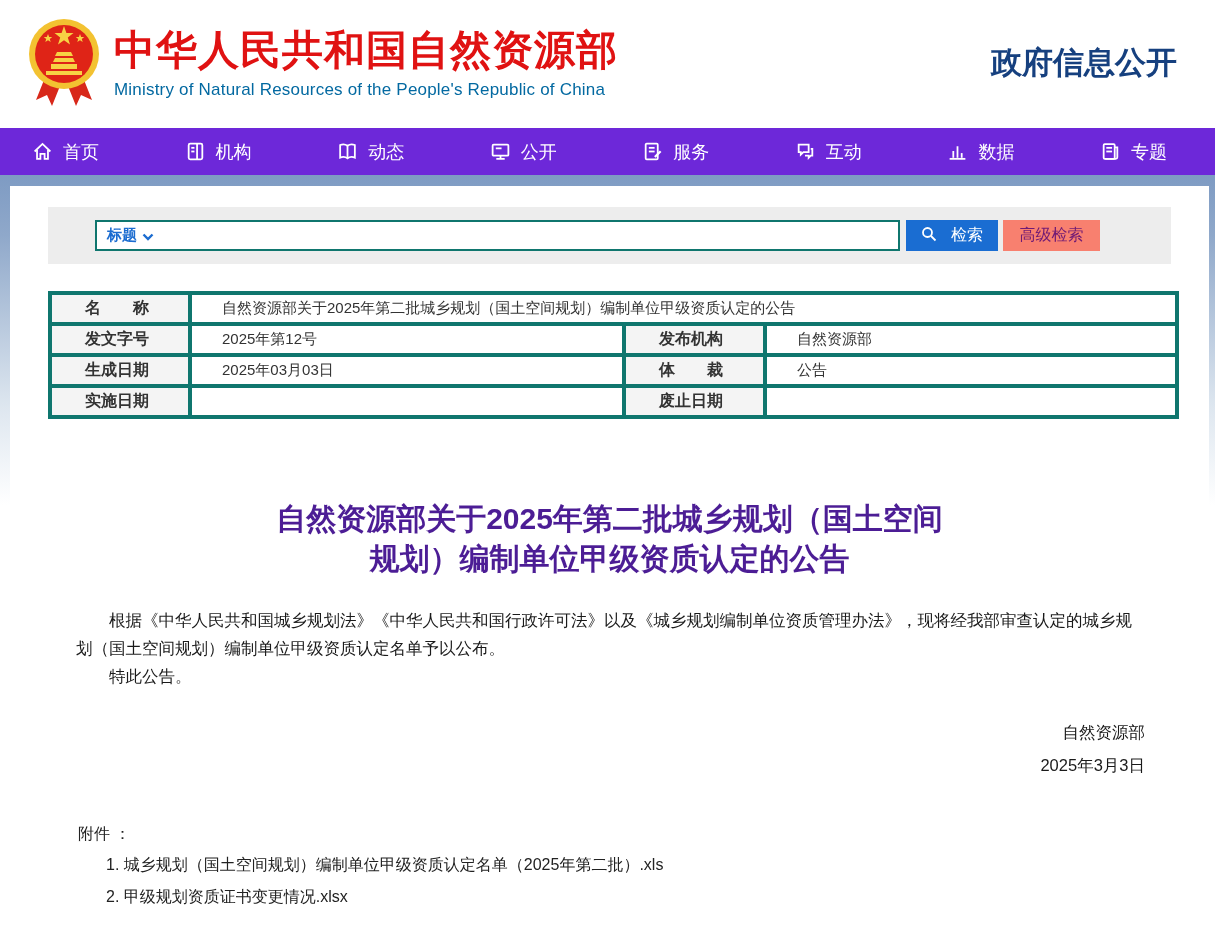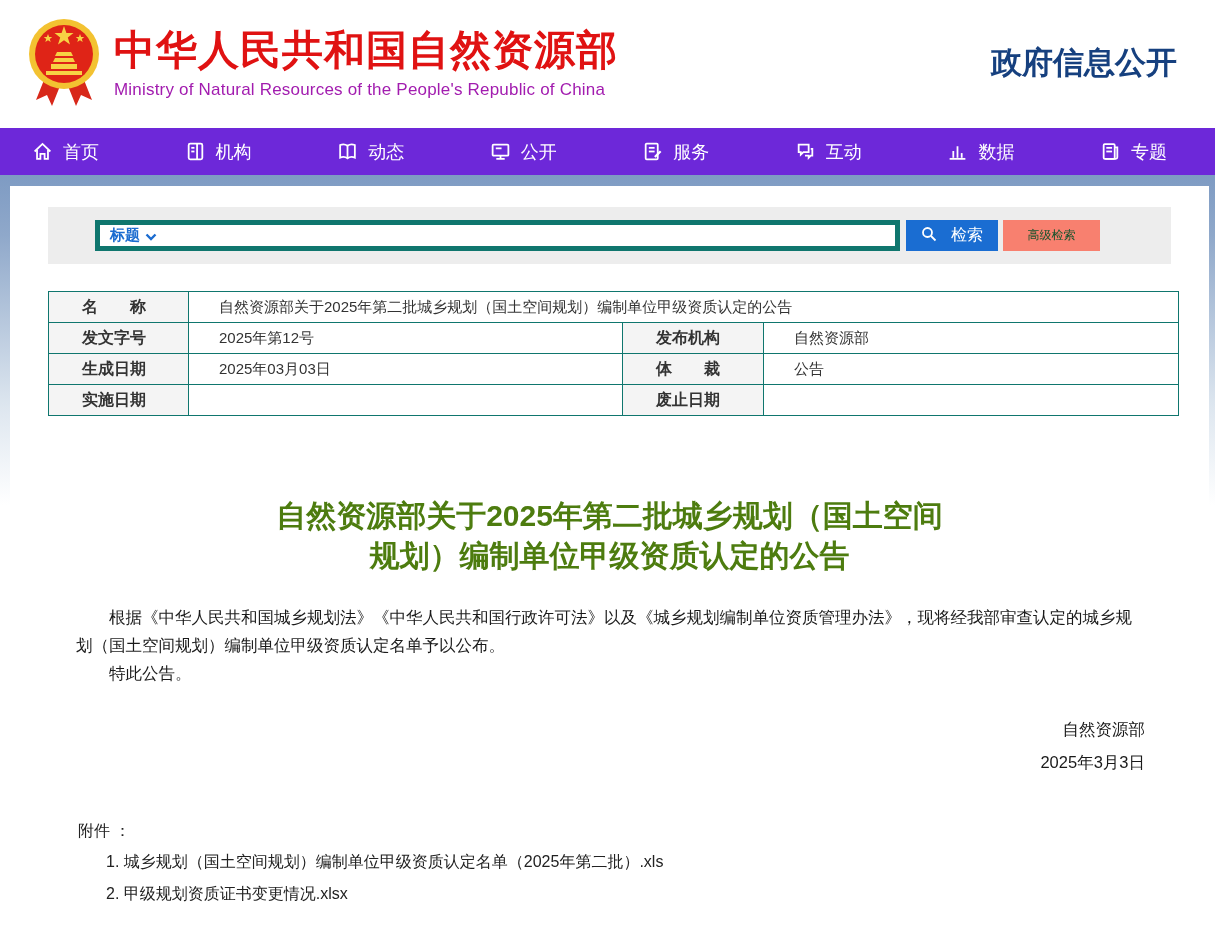--- a/index.html
+++ b/index.html
@@ -23,21 +23,21 @@
   .title-block { margin-left:14px; }
   .site-title {
     font-size: 41px;
     font-weight: bold;
     color: #e01212;
     letter-spacing: 1px;
     line-height: 1.1;
   }
   .site-subtitle {
     font-size: 17px;
-    color: #a21caf;
+    color: #0369a1;
     margin-top: 7px;
     letter-spacing: 0.2px;
   }
   .section-title {
     position: absolute;
     right: 38px;
     top: 42px;
     font-size: 31px;
     font-weight: bold;
     color: #16407f;
@@ -83,21 +83,21 @@
     background: #ededed;
     height: 57px;
     display: flex;
     align-items: center;
     padding-left: 47px;
   }
   .search-input {
     width: 805px;
     height: 31px;
     background: #fff;
-    border: 5px solid #0f766e;
+    border: 2px solid #0f766e;
     display: flex;
     align-items: center;
     padding-left: 10px;
     cursor: text;
   }
   .field-selector {
     display: flex;
     align-items: center;
     gap: 5px;
     color: #1b6cd0;
@@ -112,35 +112,35 @@
     color: #fff; font-size: 16px;
     border: none;
     display: flex; align-items: center; justify-content: center; gap: 14px;
     cursor: pointer;
     font-family: inherit;
   }
   .btn-adv {
     width: 97px; height: 31px;
     margin-left: 5px;
     background: #f8806f;
-    color: #14532d; font-size: 12px;
+    color: #701a75; font-size: 16px;
     border: none;
     cursor: pointer;
     font-family: inherit;
   }
 
   
   .meta-table {
     margin: 48px 38px 0;
     border-collapse: collapse;
     width: 1131px;
     table-layout: fixed;
   }
   .meta-table td {
-    border: 1px solid #0f766e;
+    border: 4px solid #0f766e;
     height: 31px;
     font-size: 15px;
     color: #333;
     padding: 0;
     overflow: hidden;
     white-space: nowrap;
   }
   .meta-table td.mlabel {
     background: #f4f4f4;
     font-weight: bold;
@@ -150,21 +150,21 @@
   }
   .meta-table td.mvalue { padding-left: 30px; }
 
   
   .article-title {
     margin: 80px auto 0;
     width: 780px;
     text-align: center;
     font-size: 30px;
     font-weight: bold;
-    color: #4d7c0f;
+    color: #4c1d95;
     line-height: 40px;
   }
   .article-body {
     margin: 27px 64px 0 66px;
     font-size: 16.5px;
     color: #1a1a1a;
     line-height: 28px;
   }
   .article-body p { margin: 0; text-indent: 2em; }
   .signature {

